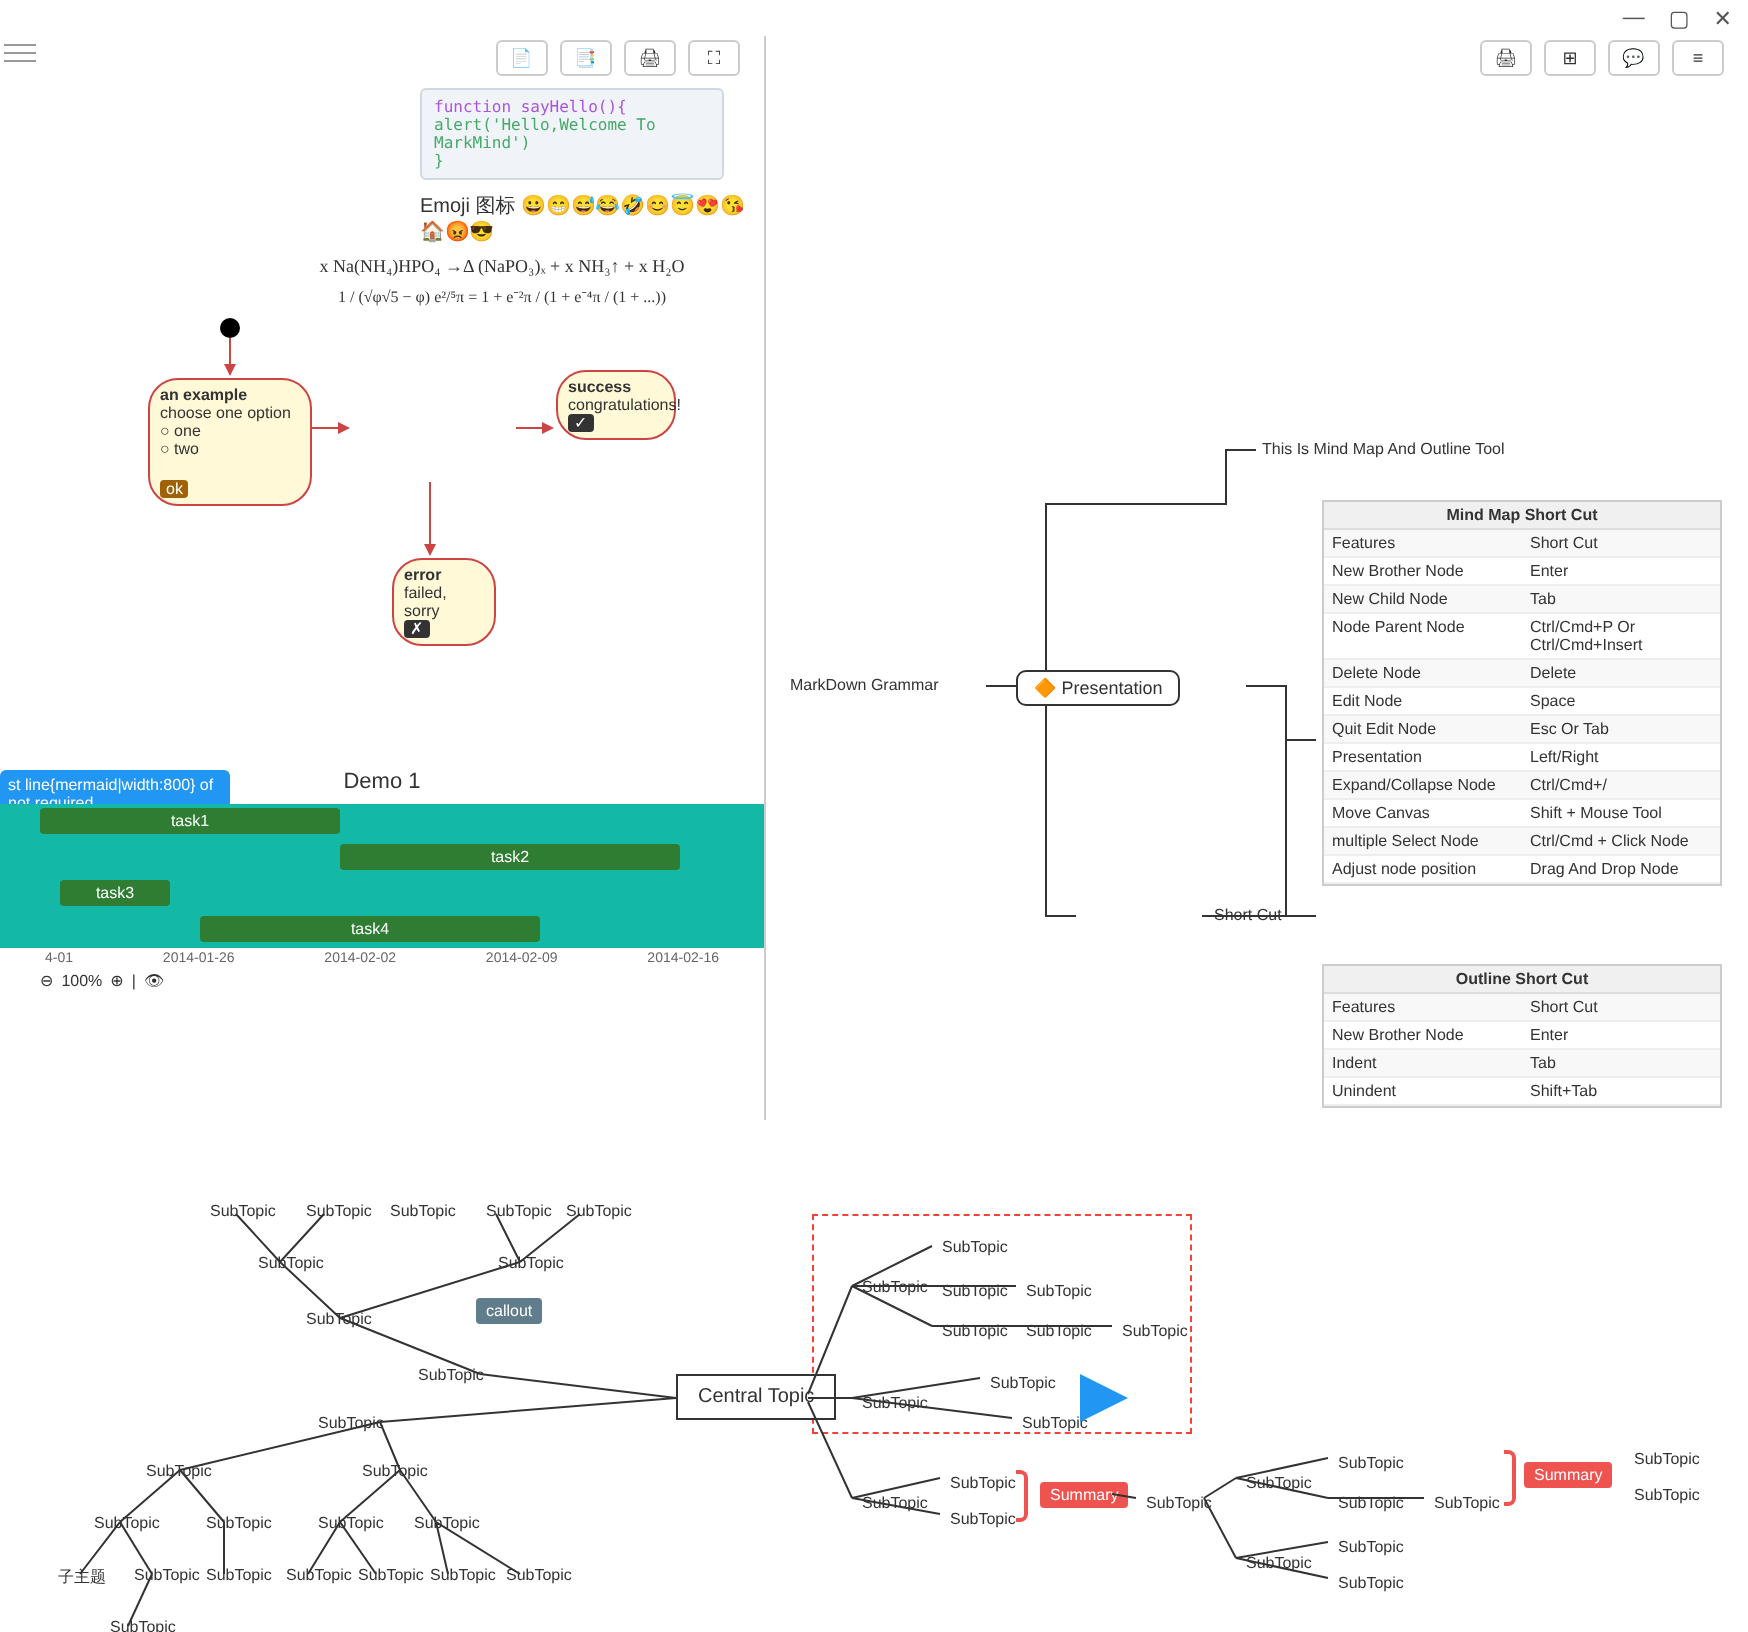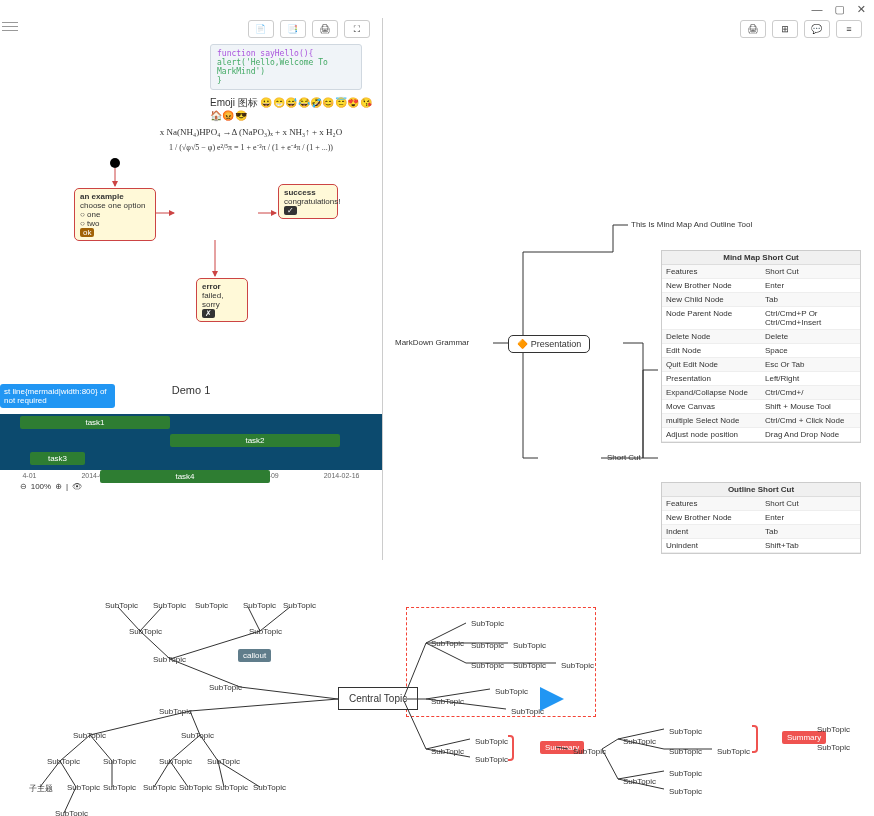--- a/index.html
+++ b/index.html
@@ -15,44 +15,44 @@
 .tool-btn { width: 26px; height: 18px; border: 1px solid #ccc; border-radius: 3px; display: flex; align-items: center; justify-content: center; font-size: 9px; background: #fff; cursor: pointer; }
 .left-toolbar { justify-content: flex-end; padding-right: 12px; }
 .right-toolbar { justify-content: flex-end; padding-right: 12px; }
 .code-box { margin: 4px 20px 4px 210px; background: #f0f4f8; border: 1px solid #d0d8e0; border-radius: 3px; padding: 4px 6px; font-family: monospace; font-size: 8px; color: #4a6; }
 .code-box .kw { color: #a5d; }
 .emoji-row { padding: 2px 0 2px 210px; font-size: 10px; }
 .formula { text-align: center; font-size: 9px; margin: 4px 20px 4px 140px; font-family: serif; }
 .formula.small { font-size: 8px; }
 .state-diagram { position: relative; height: 190px; margin-top: 6px; }
 .start-dot { position: absolute; width: 10px; height: 10px; background: #000; border-radius: 50%; left: 110px; top: 0; }
-.state-box { position: absolute; background: #fff9d8; border: 1px solid #c44; border-radius: 5px; padding: 3px 5px; font-size: 8px; width: 82px; }
+.state-box { position: absolute; background: #fff9d8; border: 1px solid #c44; border-radius: 15px; padding: 3px 5px; font-size: 8px; width: 82px; }
 .state-box .title { font-weight: bold; }
 .gantt-area { position: relative; margin-top: 10px; }
 .tooltip-box { position: absolute; background: #2196f3; color: #fff; padding: 3px 4px; font-size: 8px; border-radius: 3px; width: 115px; left: 0; top: 0; }
 .gantt-title { text-align: center; font-size: 11px; margin-top: 36px; }
-.gantt-chart { margin-top: 18px; position: relative; height: 56px; background: #0c4a6e; }
+.gantt-chart { margin-top: 5px; position: relative; height: 72px; background: #14b8a6; }
 .gantt-bar { position: absolute; background: #2e7d32; color: #fff; font-size: 8px; padding: 2px 4px; text-align: center; border-radius: 2px; }
 .gantt-dates { display: flex; justify-content: space-around; font-size: 7px; margin-top: 2px; color: #666; }
 .zoom-ctrl { position: absolute; left: 20px; bottom: -12px; font-size: 8px; display: flex; align-items: center; gap: 4px; }
 
 .mm { position: relative; height: 520px; }
 .mm-node { position: absolute; border: 1px solid #333; border-radius: 5px; padding: 3px 8px; font-size: 9px; background: #fff; }
 .mm-label { position: absolute; font-size: 8px; }
 .mm-table { position: absolute; border: 1px solid #ccc; width: 200px; font-size: 8px; }
 .mm-table .th { background: #f0f0f0; padding: 2px 4px; font-weight: bold; text-align: center; border-bottom: 1px solid #ddd; }
 .mm-table .row { display: flex; border-bottom: 1px solid #eee; }
 .mm-table .row:nth-child(odd) { background: #f8f8f8; }
 .mm-table .cell { padding: 2px 4px; flex: 1; }
 
 .example { position: relative; height: 260px; border-top: 1px solid transparent; margin-top: 16px; }
 .ex-node { position: absolute; font-size: 8px; border: 1px solid #333; padding: 2px 5px; background: #fff; }
 .ex-node.central { font-size: 10px; padding: 5px 10px; }
 .ex-node.plain { border: none; background: none; }
-.summary-tag { position: absolute; background: #ef5350; color: #fff; font-size: 8px; padding: 2px 5px; border-radius: 2px; margin-left: 20px; }
+.summary-tag { position: absolute; background: #ef5350; color: #fff; font-size: 8px; padding: 2px 5px; border-radius: 2px; }
 .callout-tag { position: absolute; background: #607d8b; color: #fff; font-size: 8px; padding: 2px 5px; border-radius: 2px; }
 .triangle { position: absolute; width: 0; height: 0; border-top: 12px solid transparent; border-bottom: 12px solid transparent; border-left: 24px solid #2196f3; }
 .red-box { position: absolute; border: 1px dashed #f44336; }
 .bracket-r { position: absolute; border-right: 2px solid #ef5350; border-top: 2px solid #ef5350; border-bottom: 2px solid #ef5350; border-radius: 0 4px 4px 0; width: 6px; }
 svg.connect { position: absolute; top: 0; left: 0; pointer-events: none; }
 </style>
 </head>
 <body>
 
 <div class="titlebar">
@@ -102,21 +102,21 @@
         <line x1="115" y1="10" x2="115" y2="28" stroke="#c44" marker-end="url(#ar)"></line>
         <line x1="156" y1="55" x2="174" y2="55" stroke="#c44" marker-end="url(#ar)"></line>
         <line x1="258" y1="55" x2="276" y2="55" stroke="#c44" marker-end="url(#ar)"></line>
         <line x1="215" y1="82" x2="215" y2="118" stroke="#c44" marker-end="url(#ar)"></line>
       </svg>
       <div class="state-box" style="left:74px; top:30px;">
         <div class="title">an example</div>
         <div>choose one option</div>
         <div>○ one</div>
         <div>○ two</div>
-        <div style="background:#a16207;color:#fff;display:inline-block;padding:0 3px;border-radius:2px;">ok</div>
+        <div style="background:#a16207;color:#fff;display:inline-block;padding:0 3px;border-radius:2px;margin-top:11px;">ok</div>
       </div>
       <div class="state-box" style="left:278px; top:26px; width:60px;">
         <div class="title">success</div>
         <div>congratulations!</div>
         <div style="background:#333;color:#fff;display:inline-block;padding:0 3px;border-radius:2px;">✓</div>
       </div>
       <div class="state-box" style="left:196px; top:120px; width:52px;">
         <div class="title">error</div>
         <div>failed, sorry</div>
         <div style="background:#333;color:#fff;display:inline-block;padding:0 3px;border-radius:2px;">✗</div>

